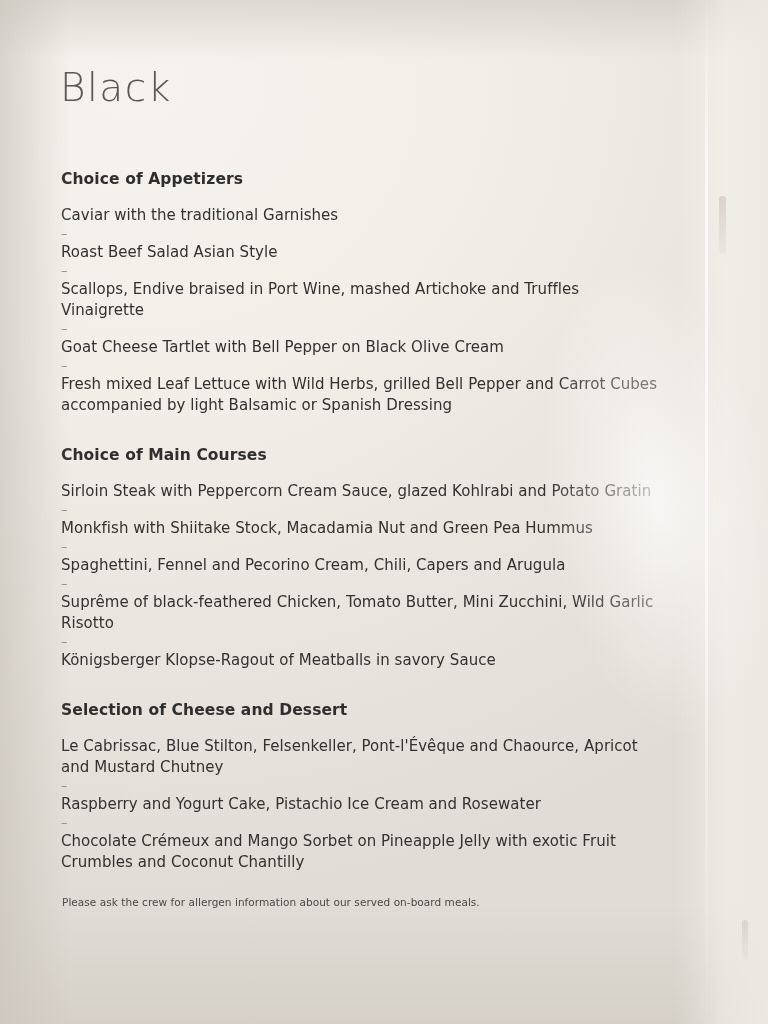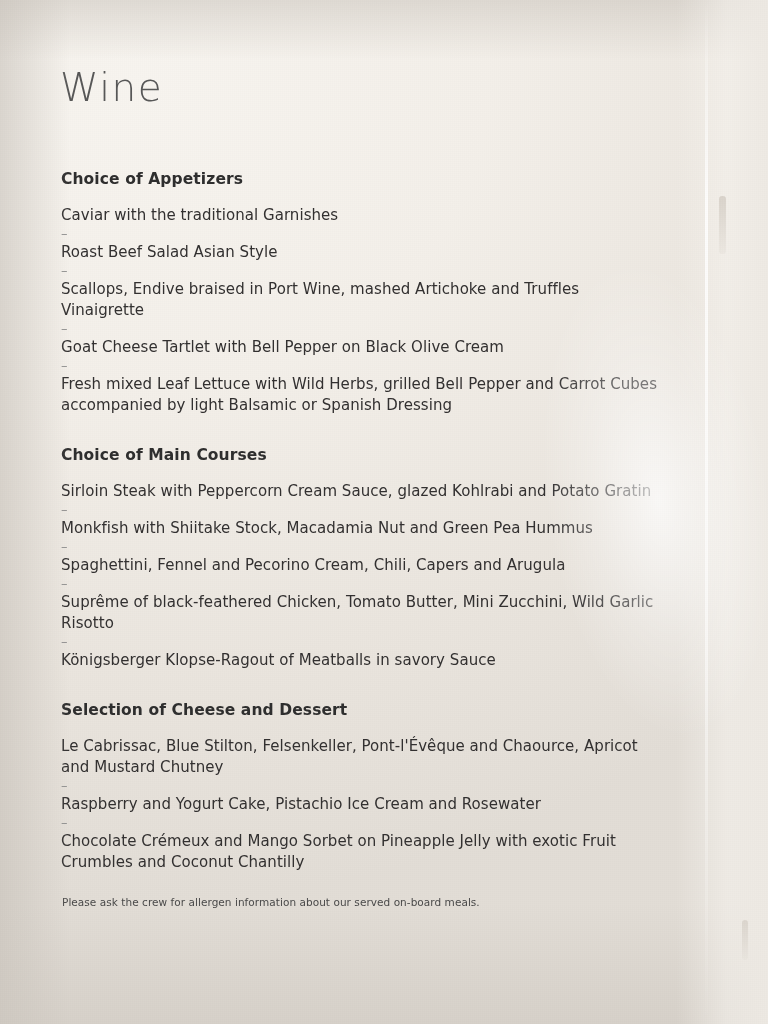--- a/index.html
+++ b/index.html
@@ -163,21 +163,21 @@
     pointer-events: none;
   }
 </style>
 </head>
 <body>
 
 <div class="page">
 
   <div class="content">
 
-    <div class="menu-title">Wine</div>
+    <div class="menu-title">Black</div>
 
     <div class="sections">
 
       <div class="section">
         <div class="section-title">Choice of Appetizers</div>
         <div class="item">Caviar with the traditional Garnishes</div>
         <div class="sep">–</div>
         <div class="item">Roast Beef Salad Asian Style</div>
         <div class="sep">–</div>
         <div class="item">Scallops, Endive braised in Port Wine, mashed Artichoke and Truffles Vinaigrette</div>

